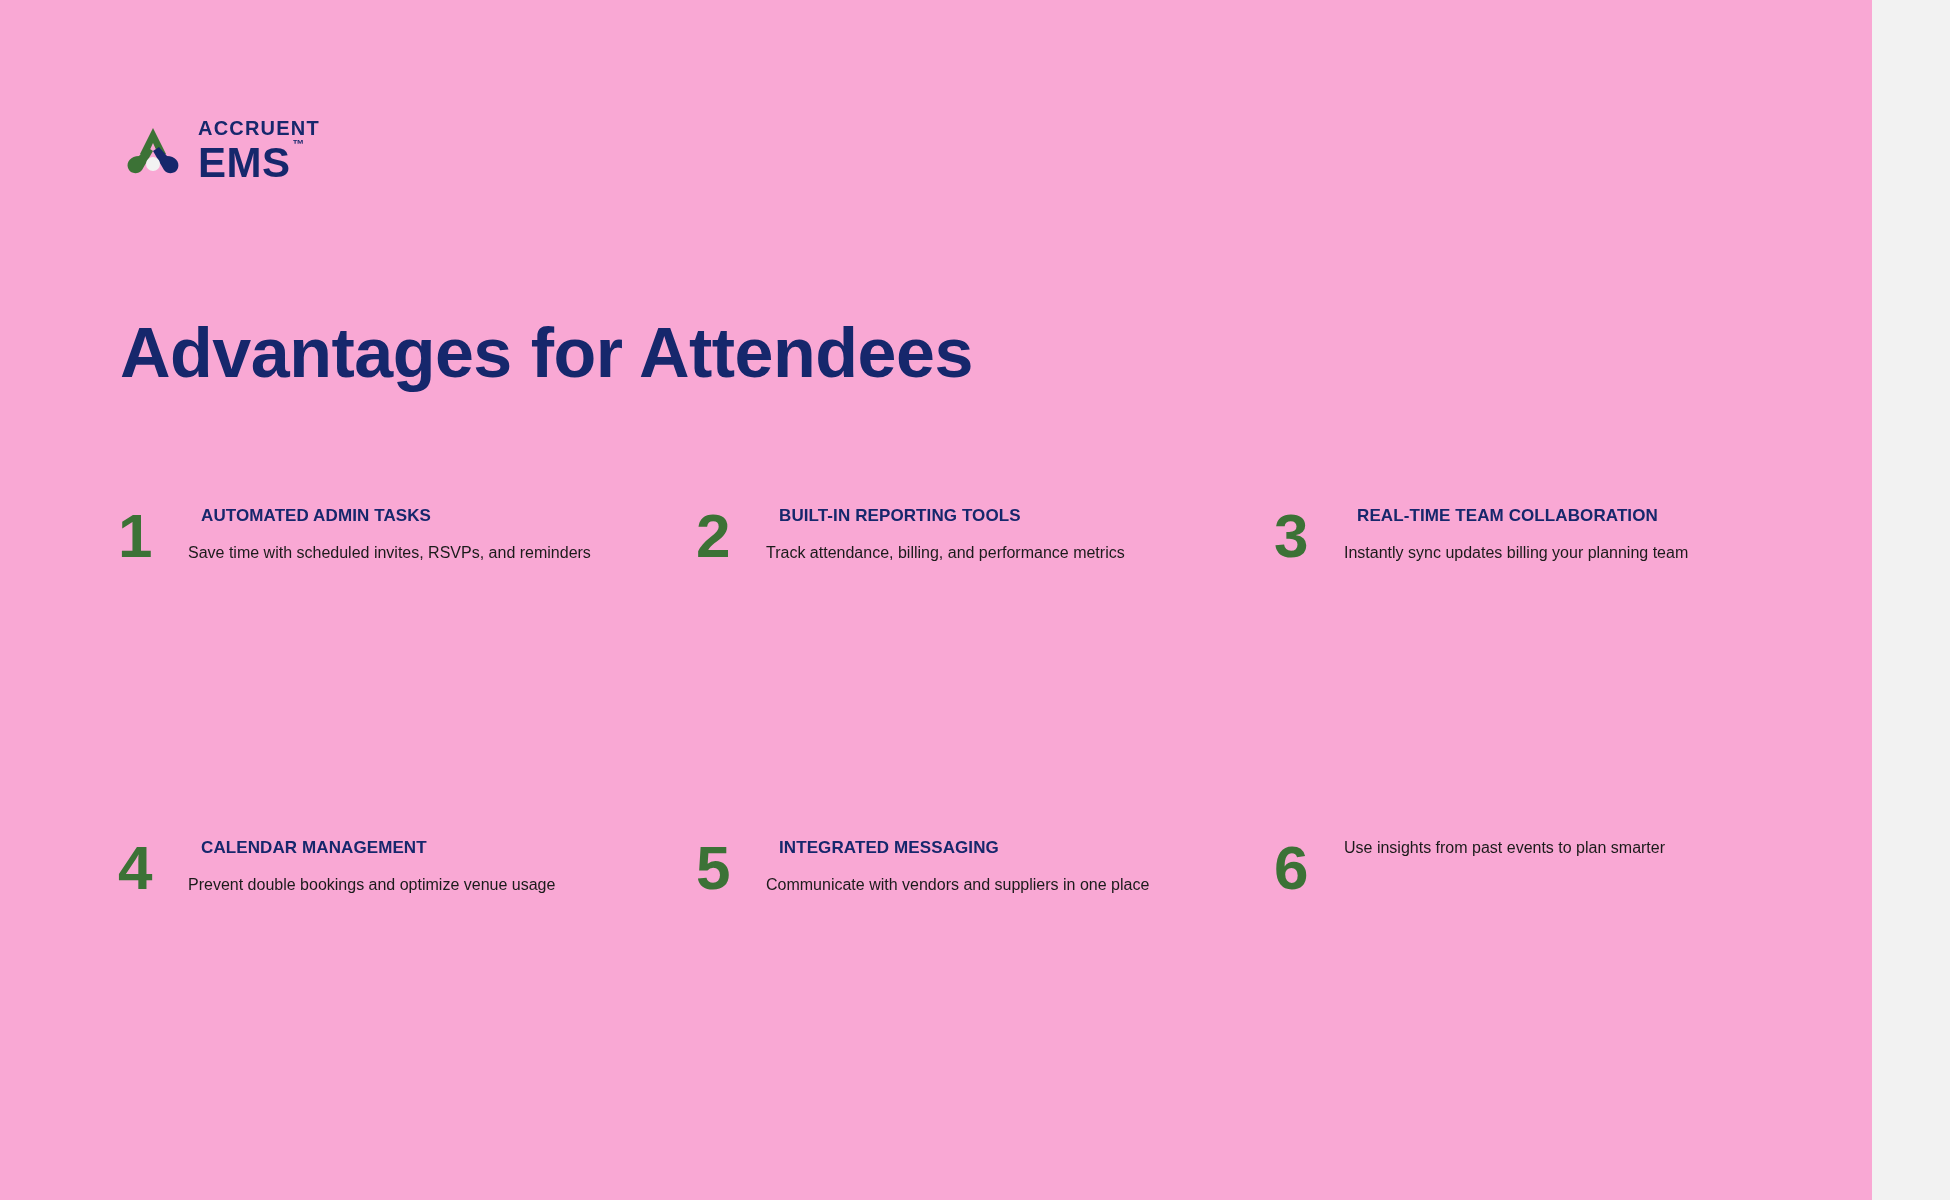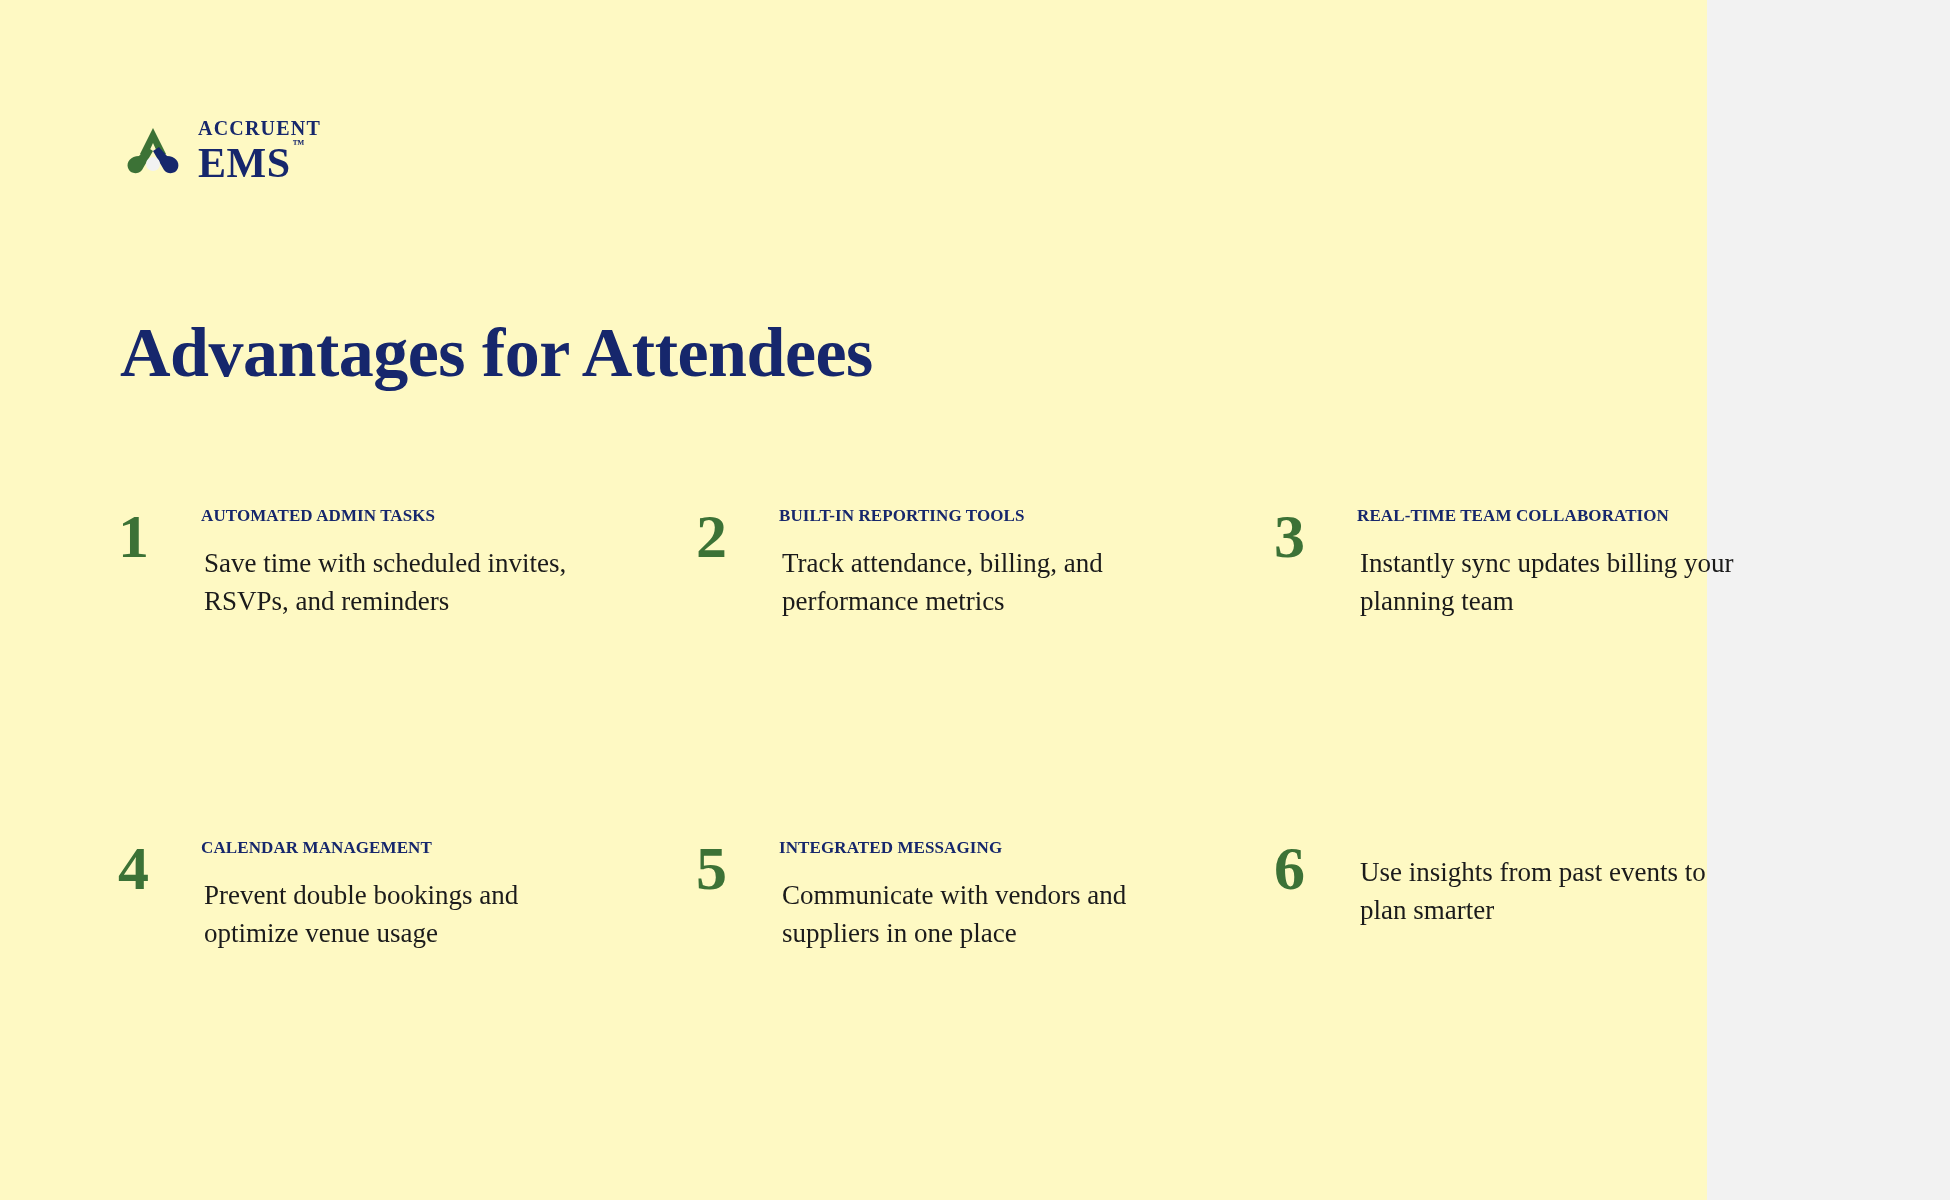--- a/index.html
+++ b/index.html
@@ -8,25 +8,24 @@
   }
   body {
     width: 1950px;
     height: 1200px;
     background: #f2f2f2;
     font-family: "Liberation Sans", sans-serif;
     overflow: hidden;
   }
   .slide {
     position: relative;
-    width: 1707px;
+    width: 1872px;
     height: 1200px;
-    background: #fef9c3;
+    background: #f9a8d4;
     box-sizing: border-box;
-    font-family: Liberation Serif, serif;
   }
 
   
   .logo-block {
     position: absolute;
     left: 122px;
     top: 118px;
     display: flex;
     align-items: center;
     gap: 14px;
@@ -112,25 +111,25 @@
   .item-title {
     font-size: 17px;
     font-weight: 800;
     color: #16276c;
     line-height: 1.33;
     letter-spacing: 0.1px;
     margin: 0 0 14px 13px;
     text-transform: uppercase;
   }
   .item-desc {
-    font-size: 27px;
+    font-size: 16px;
     font-weight: 400;
     color: #1b1b1b;
     line-height: 1.42;
-    margin: 16px;
+    margin: 0;
   }
 </style>
 </head>
 <body>
 
 <div class="slide">
 
   <div class="logo-block">
     <span class="logo-mark">
       <svg viewBox="0 0 62 62" width="62" height="62" aria-hidden="true">

